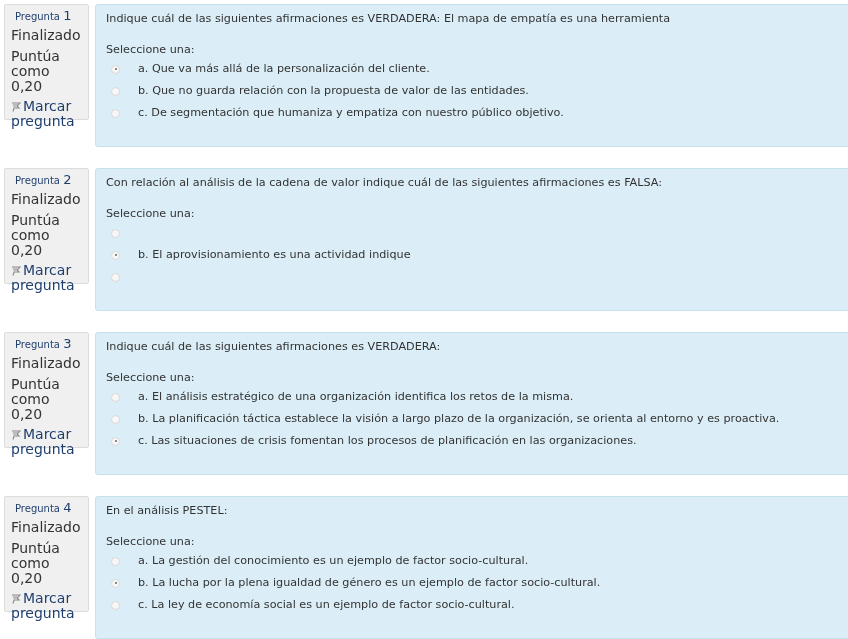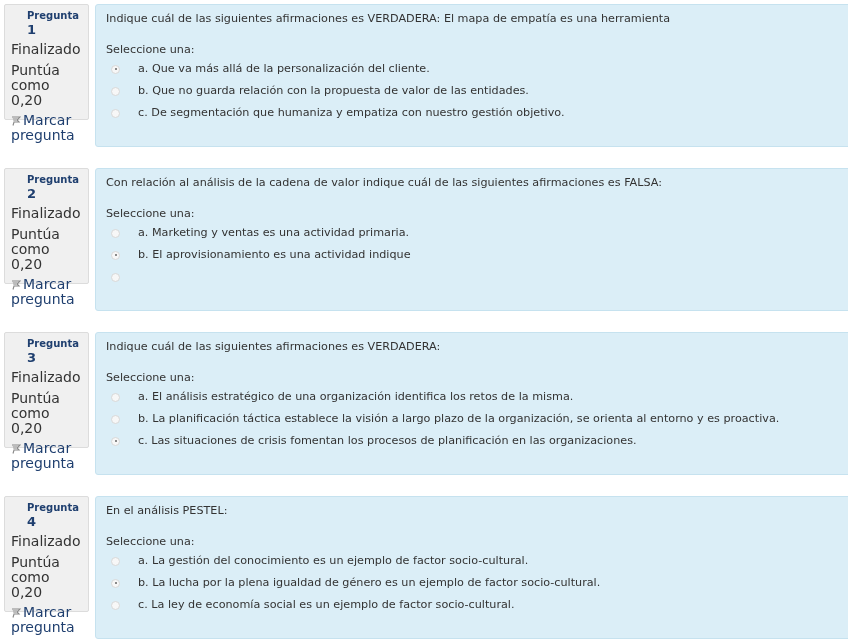--- a/index.html
+++ b/index.html
@@ -10,21 +10,21 @@
   }
   .que {
     position: absolute; left: 0; width: 900px; height: 150px;
   }
   .info {
     position: absolute; left: 4px; top: 4px; width: 85px; height: 116px;
     background: #f0f0f0; border: 1px solid #dcdcdc; border-radius: 2px;
     box-sizing: border-box; padding: 4px 0 0 6px;
     color: #333;
   }
-  .qno { font-weight: bold; font-size: 10px; color: #1f3f6f; margin: 0 0 4px 16px; line-height: 14px; }
+  .qno { font-weight: normal; font-size: 10px; color: #1f3f6f; margin: 0 0 4px 4px; line-height: 14px; }
   .qno .num { font-size: 13px; }
   .state, .grade, .flag { font-size: 14px; line-height: 15px; }
   .state { margin-bottom: 6px; }
   .grade { margin-bottom: 5px; }
   .flag { color: #1f3f6f; cursor: pointer; }
   .flag-icon { display: inline-block; width: 10px; height: 10px; vertical-align: -1px; margin-right: 2px; }
   .content {
     position: absolute; left: 95px; top: 4px; width: 800px; height: 143px;
     background: #dbeef7; border: 1px solid #c6e2ef; border-radius: 3px;
     box-sizing: border-box; padding: 7px 0 0 10px;
@@ -73,21 +73,21 @@
       <div class="opt">
         <span class="radio checked"></span>
         <span>a. Que va más allá de la personalización del cliente.</span>
       </div>
       <div class="opt">
         <span class="radio"></span>
         <span>b. Que no guarda relación con la propuesta de valor de las entidades.</span>
       </div>
       <div class="opt">
         <span class="radio"></span>
-        <span>c. De segmentación que humaniza y empatiza con nuestro gestión objetivo.</span>
+        <span>c. De segmentación que humaniza y empatiza con nuestro público objetivo.</span>
       </div>
         </div>
     </div>
     </div>
     <div class="que" style="top: 164px;">
     <div class="info">
       <div class="qno">
         <span>Pregunta</span>
         <span class="num">2</span>
       </div>
@@ -102,21 +102,20 @@
           <path d="M1.5 1.5 L8 1.5 L5.3 4 L7 5.6 L2.6 5.6 Z" fill="#bbb"></path>
         </svg><span>Marcar pregunta</span>
       </div>
     </div>
     <div class="content">
       <div class="qtext">Con relación al análisis de la cadena de valor indique cuál de las siguientes afirmaciones es FALSA:</div>
       <div class="prompt">Seleccione una:</div>
       <div class="answer">
       <div class="opt">
         <span class="radio"></span>
-        <span>a. Marketing y ventas es una actividad primaria.</span>
       </div>
       <div class="opt">
         <span class="radio checked"></span>
         <span>b. El aprovisionamiento es una actividad indique</span>
       </div>
       <div class="opt">
         <span class="radio"></span>
       </div>
         </div>
     </div>

